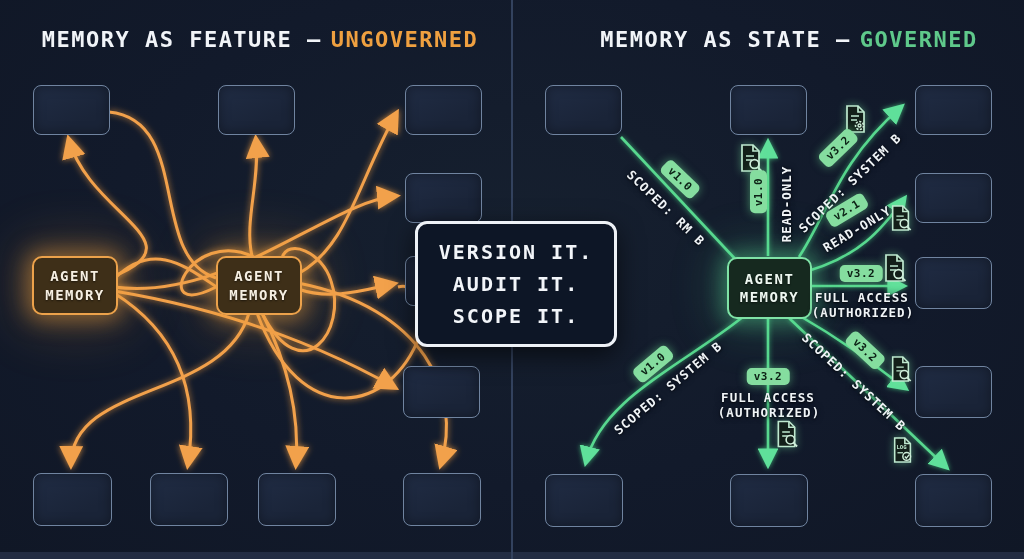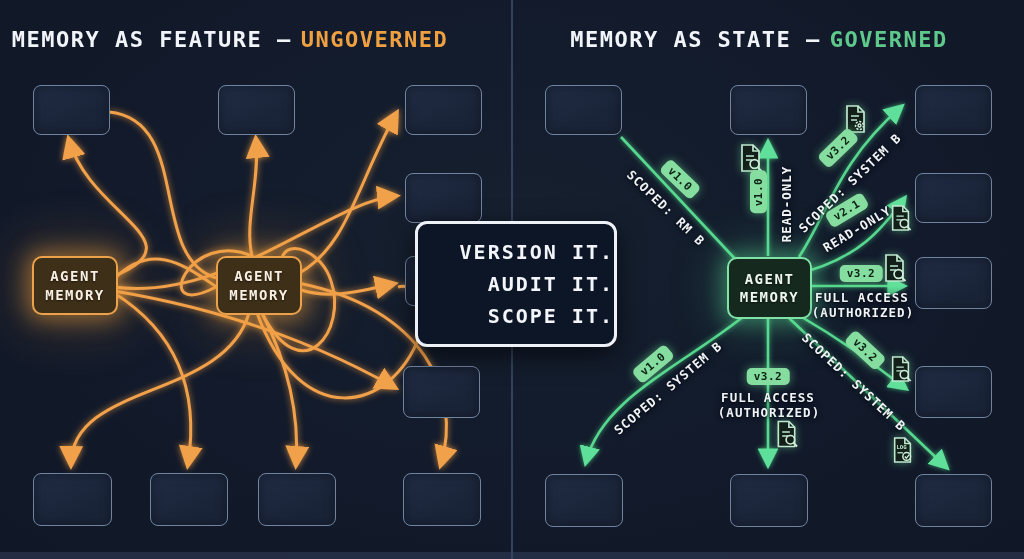--- a/index.html
+++ b/index.html
@@ -11,21 +11,21 @@
   .stage::after{content:"";position:absolute;left:0;right:0;bottom:0;height:7px;background:#28324a;opacity:.8;}
   .layer{position:absolute;left:0;top:0;width:1024px;height:559px;z-index:1;}
   .box{
     position:absolute;border:1.6px solid #7084a0;border-radius:8px;
     background:linear-gradient(155deg,#202c44 0%,#1a2438 70%);
     box-shadow:inset 0 0 12px rgba(0,0,0,.35);z-index:2;
   }
   .divider{position:absolute;left:511px;top:0;width:2px;height:559px;background:#33425e;z-index:4;}
   .title{
     position:absolute;top:27px;width:460px;text-align:center;z-index:4;
-    font-size:22px;font-weight:bold;letter-spacing:1.5px;color:#f1f4f8;white-space:nowrap;
+    font-size:22px;font-weight:bold;letter-spacing:1.5px;color:#f1f4f8;white-space:nowrap;padding-left:30px;
   }
   .title .hl{margin-left:9px;}
   .hl-orange{color:#efa040;}
   .hl-green{color:#5fc98b;}
   .am{
     position:absolute;border-radius:10px;z-index:3;
     display:flex;flex-direction:column;align-items:center;justify-content:center;
     font-weight:bold;font-size:14px;line-height:1.3;letter-spacing:1.5px;text-align:center;
   }
   .am-orange{
@@ -36,21 +36,20 @@
   .am-green{
     background:#16291f;border:2.5px solid #7fe3a6;color:#eef8f1;
     box-shadow:0 0 20px 5px rgba(90,225,150,.4),0 0 48px 12px rgba(90,225,150,.17);
     text-shadow:0 1px 2px rgba(0,0,0,.55);
   }
   .card{
     position:absolute;left:415px;top:221px;width:196px;height:120px;z-index:6;
     background:#0d1626;border:3px solid #eef2f7;border-radius:12px;
     display:flex;flex-direction:column;justify-content:center;gap:8px;text-align:center;
     box-shadow:0 8px 26px rgba(0,0,0,.6);
-    align-items:flex-end;
   }
   .card div{font-size:20px;font-weight:bold;letter-spacing:2px;color:#f2f5f9;}
   .pin{position:absolute;z-index:5;white-space:nowrap;}
   .lbl{
     font-weight:bold;color:#f0f4f7;font-size:12.5px;letter-spacing:1px;
     text-shadow:0 0 6px rgba(10,16,28,.95),0 1px 2px rgba(0,0,0,.7);
   }
   .badge{
     display:inline-block;background:#85dd9f;color:#0c2115;
     font-weight:bold;font-size:11px;letter-spacing:.5px;

